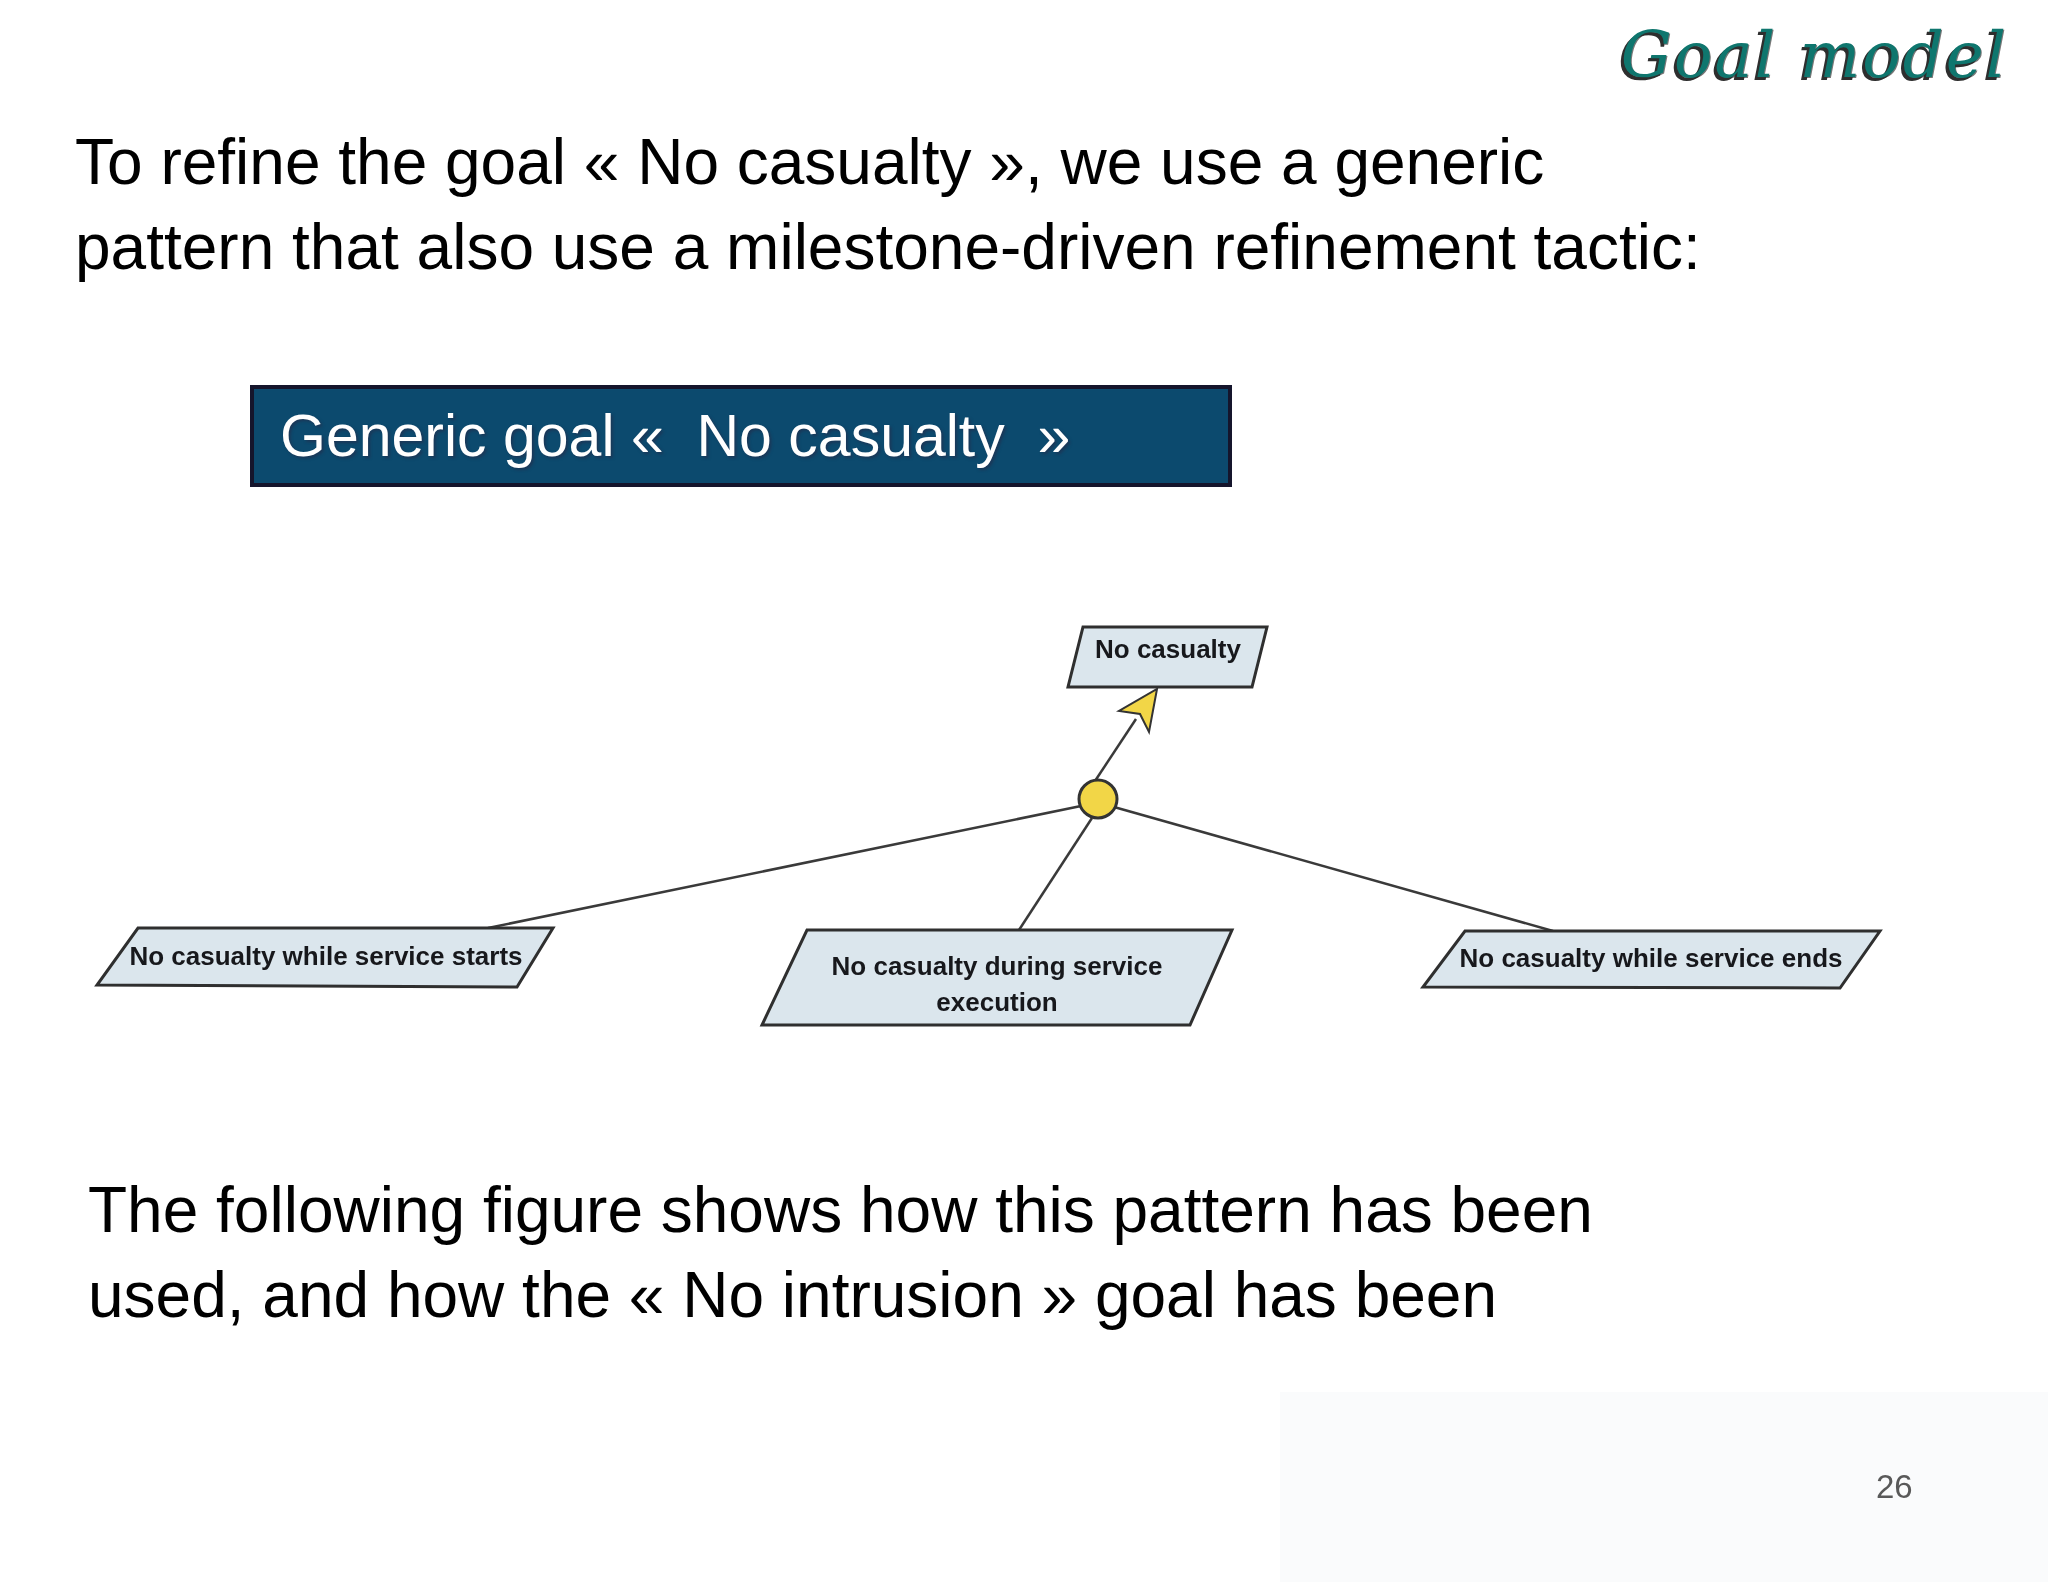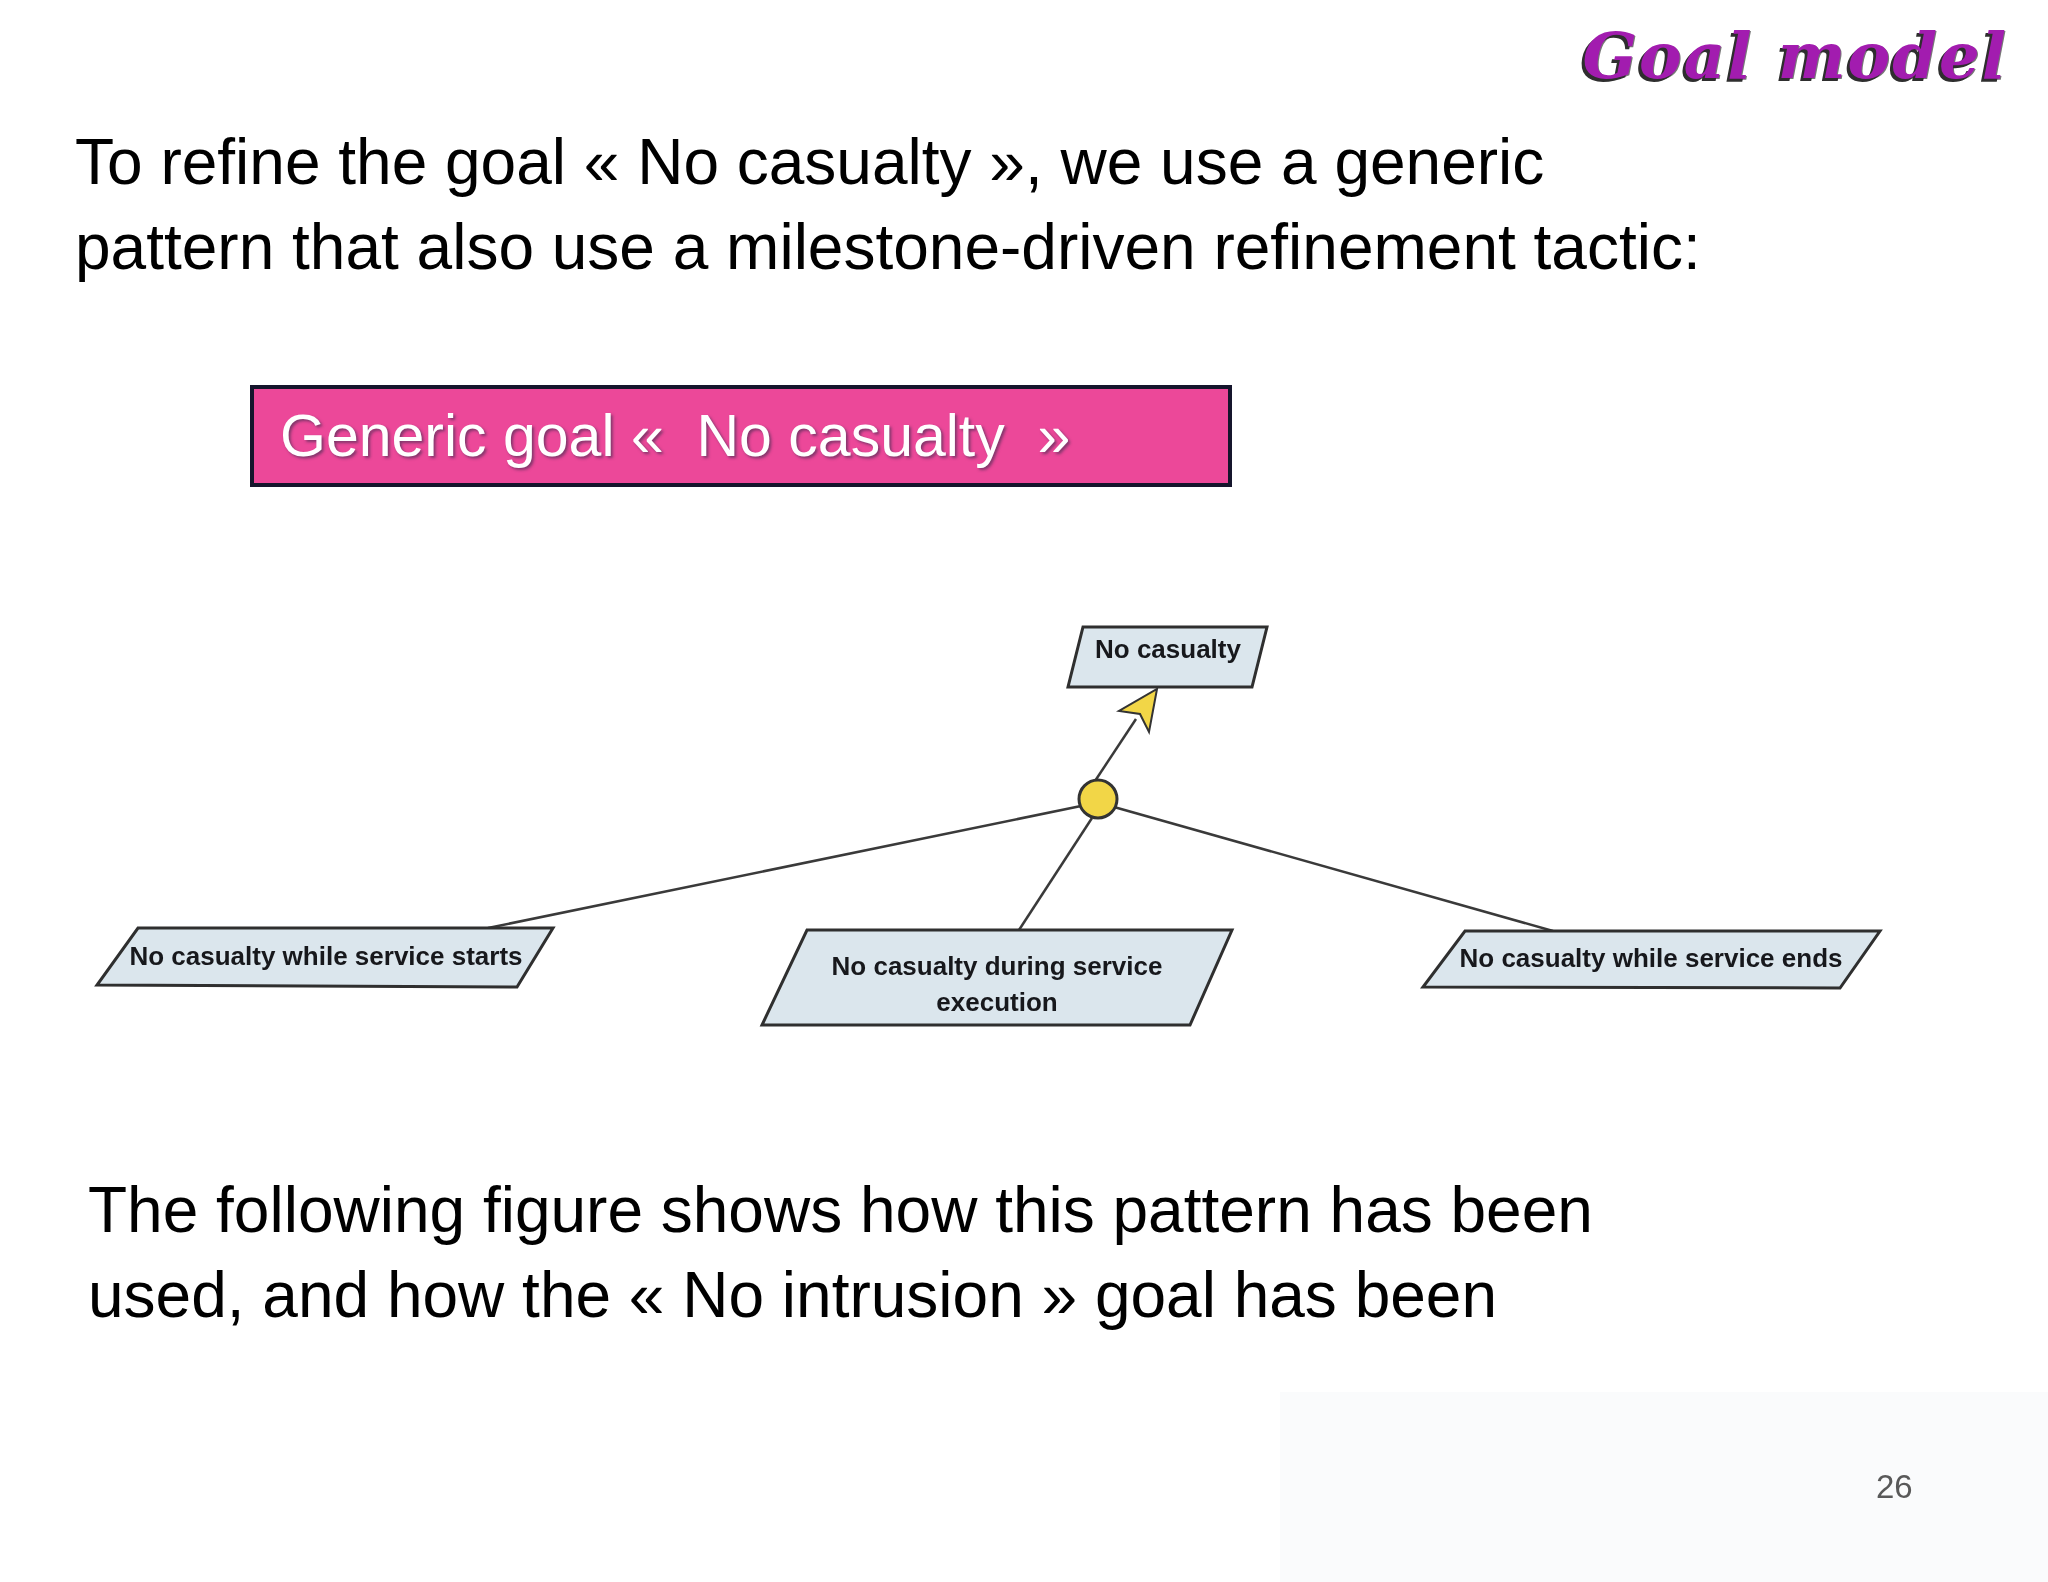--- a/index.html
+++ b/index.html
@@ -6,30 +6,30 @@
   .slide{
     position:relative;width:2048px;height:1582px;background:#ffffff;
     font-family:"Liberation Sans",sans-serif;overflow:hidden;
   }
   .shade{
     position:absolute;left:1280px;top:1392px;width:768px;height:190px;
     background:#fafbfc;
   }
   .corner-title{
     position:absolute;right:40px;top:18px;width:800px;text-align:right;
-    font-family:"DejaVu Serif",serif;font-style:italic;font-weight:bold;
-    font-size:64px;letter-spacing:2px;color:#a21caf;
+    font-family:"DejaVu Serif",serif;font-style:italic;font-weight:normal;
+    font-size:64px;letter-spacing:2px;color:#0f766e;
     text-shadow:-3px 3px 0 #2e2e2e, 1px 1px 0 #777;
   }
   .para{position:absolute;color:#000;font-size:64px;line-height:85px;white-space:nowrap;}
   .intro{left:75px;top:120px;}
   .closing{left:88px;top:1168px;}
   .goal-box{
     position:absolute;left:250px;top:385px;width:982px;height:102px;
-    background:#ec4899;border:4px solid #15152c;box-sizing:border-box;
+    background:#0c4a6e;border:4px solid #15152c;box-sizing:border-box;
     display:flex;align-items:center;
   }
   .goal-box span{
     color:#ffffff;font-size:59px;padding-left:26px;white-space:pre;
     text-shadow:2px 2px 3px rgba(40,40,70,.55);
   }
   .diagram-svg{position:absolute;left:0;top:0;width:2048px;height:1582px;}
   .node-label{
     position:absolute;display:flex;flex-direction:column;align-items:center;
     justify-content:center;text-align:center;

